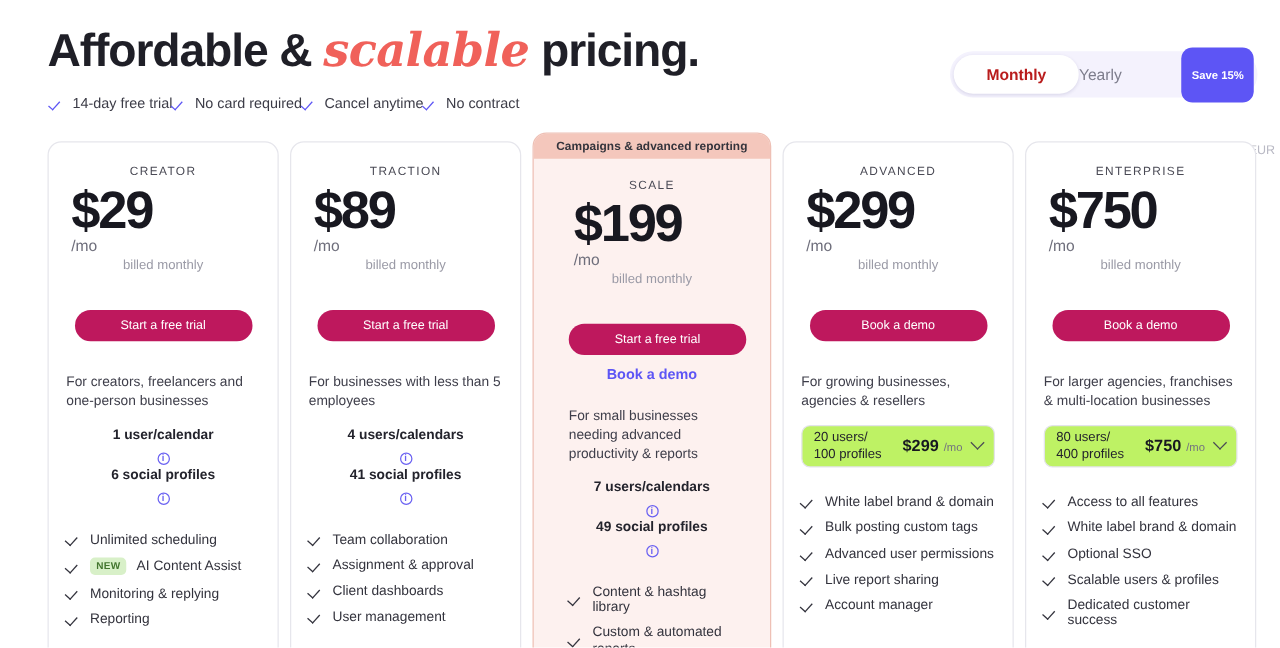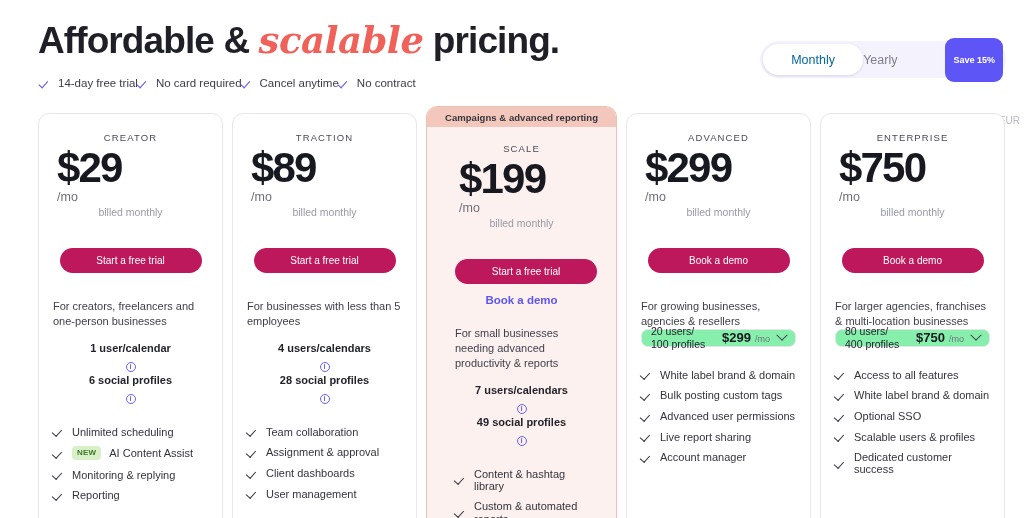--- a/index.html
+++ b/index.html
@@ -48,22 +48,22 @@
     width: 246px; height: 37px;
     background: #f4f2fd; border-radius: 19px;
     display: flex; align-items: center; padding: 3px;
   }
   .toggle-opt {
     height: 31px; border-radius: 16px;
     display: flex; align-items: center; justify-content: center;
     gap: 7px; font-size: 12.5px; cursor: pointer;
   }
   .toggle-opt.monthly {
-    width: 117px; background: #ffffff; color: #0369a1;
-    font-weight: 400;
+    width: 117px; background: #ffffff; color: #b91c1c;
+    font-weight: 700;
     box-shadow: 0 1px 3px rgba(30,25,90,0.13);
   }
   .toggle-opt.yearly { flex: 1; color: #7d7d8c; gap: 48px; }
   .save-badge {
     background: #5d55f5; color: #ffffff;
     font-size: 9px; font-weight: 700;
     padding: 17px 8px; border-radius: 9px; white-space: nowrap; text-align: right;
   }
 
   
@@ -158,23 +158,23 @@
   }
   .info {
     width: 10px; height: 10px; border-radius: 50%;
     border: 1px solid #6a61f2; color: #6a61f2;
     font-size: 7.5px; font-weight: 700; line-height: 8px;
     text-align: center; cursor: pointer; flex: 0 0 10px;
   }
 
   
   .tier-select {
-    height: 18px;
+    margin-top: 11px; height: 34px;
     border: 1px solid #e3e3ea; border-radius: 7px;
-    background: #86efac;
+    background: #bef264;
     display: flex; align-items: center; justify-content: space-between;
     padding: 0 9px; cursor: pointer;
   }
   .tier-qty { font-size: 10.5px; line-height: 1.2; color: #23232c; }
   .tier-right { display: flex; align-items: baseline; gap: 4px; }
   .tier-price { font-size: 13px; font-weight: 700; color: #181820; }
   .tier-per { font-size: 9px; color: #73737f; }
   .chev {
     width: 8px; height: 8px; margin-left: 4px; align-self: center;
     border: solid #4a4a55; border-width: 0 1.4px 1.4px 0;
@@ -304,21 +304,21 @@
         </div>
         <div class="billed">billed monthly</div>
         <button class="cta">Start a free trial</button>
         <div class="desc">For businesses with less than 5 employees</div>
         <div class="specs">
           <div class="spec">
             <span>4 users/calendars</span>
             <span class="info">i</span>
           </div>
           <div class="spec">
-            <span>28 social profiles</span>
+            <span>41 social profiles</span>
             <span class="info">i</span>
           </div>
         </div>
         <div class="features">
           <div class="feat">
             <span class="feat-tick"></span>
             <span>Team collaboration</span>
           </div>
           <div class="feat">
             <span class="feat-tick"></span>

